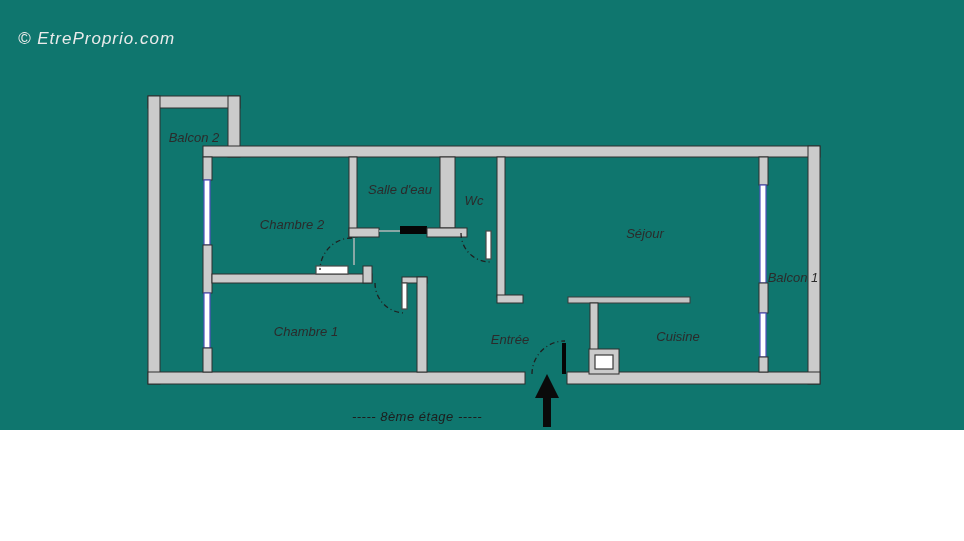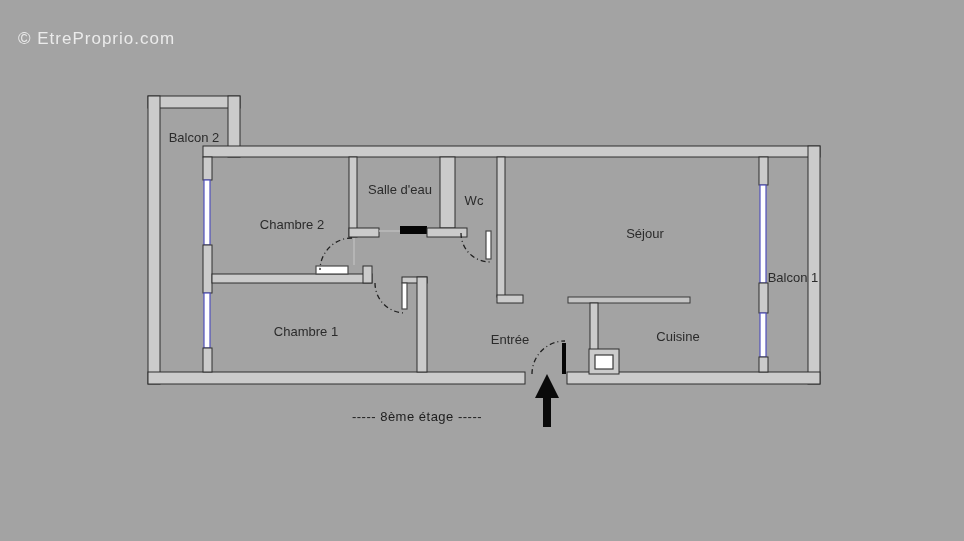--- a/index.html
+++ b/index.html
@@ -1,21 +1,22 @@
 <!DOCTYPE html>
 <html><head>
 <meta charset="utf-8">
 <style>
   html,body{margin:0;padding:0;background:#ffffff;}
   .stage{
     position:relative;
-    width:964px;height:541px;
-    background:#a3a3a3;
+    width:964px;height:430px;
+    background:#0f766e;
     font-family:"Liberation Sans", sans-serif;
     overflow:hidden;
+    font-style:italic;
   }
   svg{display:block;}
   .wall{fill:#cbcbcb;stroke:#2e2e2e;stroke-width:1;}
   .thinwall{fill:#c4c4c4;stroke:#3a3a3a;stroke-width:1;}
   .window{fill:#ffffff;stroke:#5151bd;stroke-width:1.2;}
   .doorleaf{fill:#ffffff;stroke:#4a4a4a;stroke-width:1.2;}
   .blackdoor{fill:#050505;stroke:none;}
   .arc{fill:none;stroke:#1f1f1f;stroke-width:1.3;stroke-dasharray:5 3 1 3;}
   .openline{stroke:#bdbdbd;stroke-width:1.4;fill:none;}
   .room-label{font-size:13px;fill:#2b2b2b;text-anchor:middle;}

